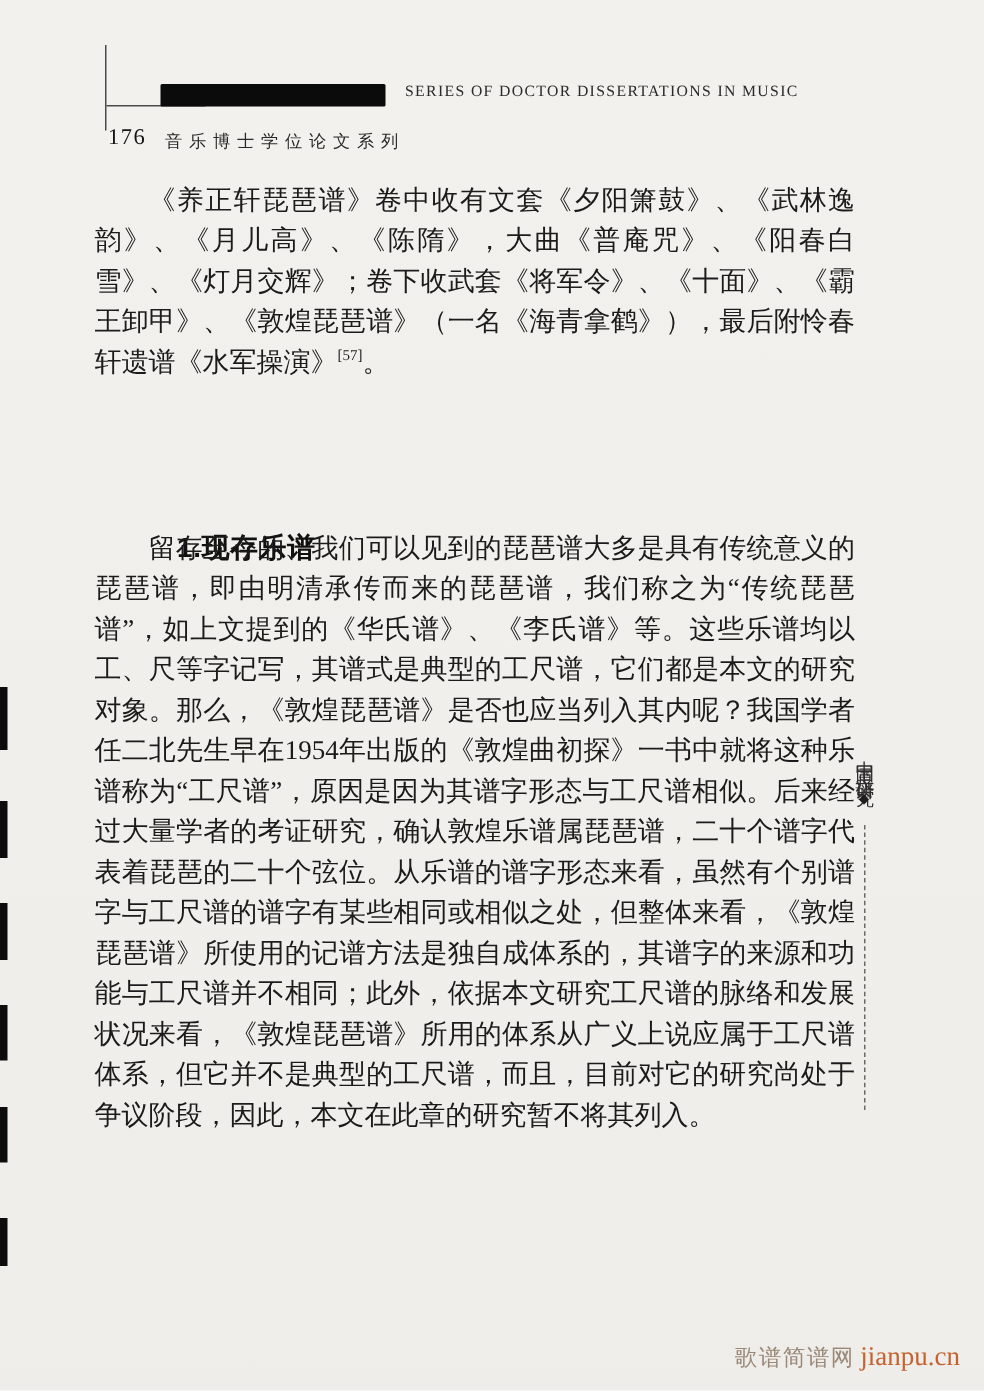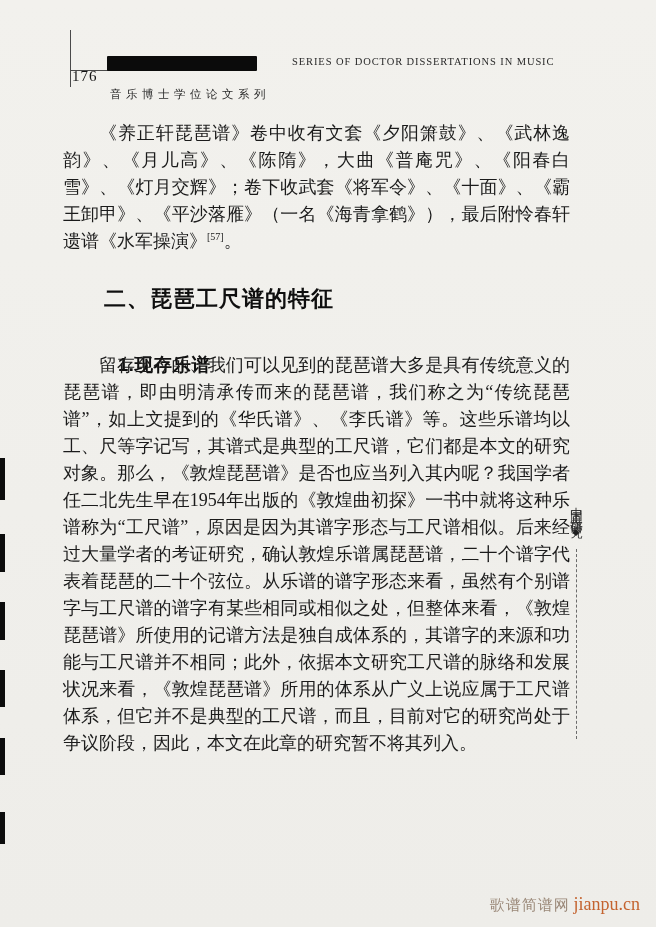--- a/index.html
+++ b/index.html
@@ -6,22 +6,22 @@
   body{width:656px;height:927px;font-family:"Liberation Serif","DejaVu Serif",serif;}
   .page{
     position:relative;width:656px;height:927px;overflow:hidden;
     background:linear-gradient(180deg,#f2f1ed 0%,#f0efeb 55%,#eeede9 100%);
     color:#1c1c1c;
   }
   
   .corner-v{position:absolute;left:70px;top:30px;width:1px;height:57px;background:#4a4a4a;}
   .corner-h{position:absolute;left:71px;top:70px;width:66px;height:1px;background:#4a4a4a;}
   .redaction-bar{position:absolute;left:107px;top:56px;width:150px;height:15px;background:#0b0b0b;border-radius:1px;}
-  .series-en{position:absolute;left:270px;top:56px;font-size:10.5px;letter-spacing:0.9px;color:#2a2a2a;white-space:nowrap;margin-left:22px;}
-  .page-num{position:absolute;left:72px;top:68px;font-size:15px;color:#141414;letter-spacing:1px;}
+  .series-en{position:absolute;left:270px;top:56px;font-size:10.5px;letter-spacing:0.9px;color:#2a2a2a;white-space:nowrap;}
+  .page-num{position:absolute;left:72px;top:84px;font-size:15px;color:#141414;letter-spacing:1px;}
   .series-cn{position:absolute;left:110px;top:87px;font-size:11.5px;letter-spacing:4.5px;color:#2a2a2a;white-space:nowrap;}
   
   .bodytext{
     position:absolute;left:63px;width:507px;margin:0;
     font-size:18px;line-height:27px;text-align:justify;
     text-indent:2em;color:#1b1b1b;
   }
   .p1{top:120px;}
   .p2{top:352px;}
   .p3{top:768px;}
@@ -62,23 +62,22 @@
 
 <div class="page">
 
   <div class="corner-v"></div>
   <div class="corner-h"></div>
   <div class="redaction-bar"></div>
   <div class="series-en">SERIES OF DOCTOR DISSERTATIONS IN MUSIC</div>
   <div class="page-num">176</div>
   <div class="series-cn">音乐博士学位论文系列</div>
 
-  <p class="bodytext p1"><span>《养正轩琵琶谱》卷中收有文套《夕阳箫鼓》、《武林逸韵》、《月儿高》、《陈隋》，大曲《普庵咒》、《阳春白雪》、《灯月交辉》；卷下收武套《将军令》、《十面》、《霸王卸甲》、《平沙落雁》（一名《海青拿鹤》），最后附怜春轩遗谱《水军操演》</span><sup class="fn">[57]</sup><span>。</span></p>
+  <p class="bodytext p1"><span>《养正轩琵琶谱》卷中收有文套《夕阳箫鼓》、《武林逸韵》、《月儿高》、《陈隋》，大曲《普庵咒》、《阳春白雪》、《灯月交辉》；卷下收武套《将军令》、《十面》、《霸王卸甲》、《敦煌琵琶谱》（一名《海青拿鹤》），最后附怜春轩遗谱《水军操演》</span><sup class="fn">[57]</sup><span>。</span></p>
 
-  <h2 class="h-section">二、琵琶工尺谱的特征</h2>
 
   <h3 class="h-sub">1.现存乐谱</h3>
 
   <p class="bodytext p2">留存至今的、我们可以见到的琵琶谱大多是具有传统意义的琵琶谱，即由明清承传而来的琵琶谱，我们称之为“传统琵琶谱”，如上文提到的《华氏谱》、《李氏谱》等。这些乐谱均以工、尺等字记写，其谱式是典型的工尺谱，它们都是本文的研究对象。那么，《敦煌琵琶谱》是否也应当列入其内呢？我国学者任二北先生早在1954年出版的《敦煌曲初探》一书中就将这种乐谱称为“工尺谱”，原因是因为其谱字形态与工尺谱相似。后来经过大量学者的考证研究，确认敦煌乐谱属琵琶谱，二十个谱字代表着琵琶的二十个弦位。从乐谱的谱字形态来看，虽然有个别谱字与工尺谱的谱字有某些相同或相似之处，但整体来看，《敦煌琵琶谱》所使用的记谱方法是独自成体系的，其谱字的来源和功能与工尺谱并不相同；此外，依据本文研究工尺谱的脉络和发展状况来看，《敦煌琵琶谱》所用的体系从广义上说应属于工尺谱体系，但它并不是典型的工尺谱，而且，目前对它的研究尚处于争议阶段，因此，本文在此章的研究暂不将其列入。</p>
 
 
   <aside class="vlabel">
     <span class="vtext">中国工尺谱研究</span>
     <span class="diamond">◆</span>
     <span class="dashline"></span>

